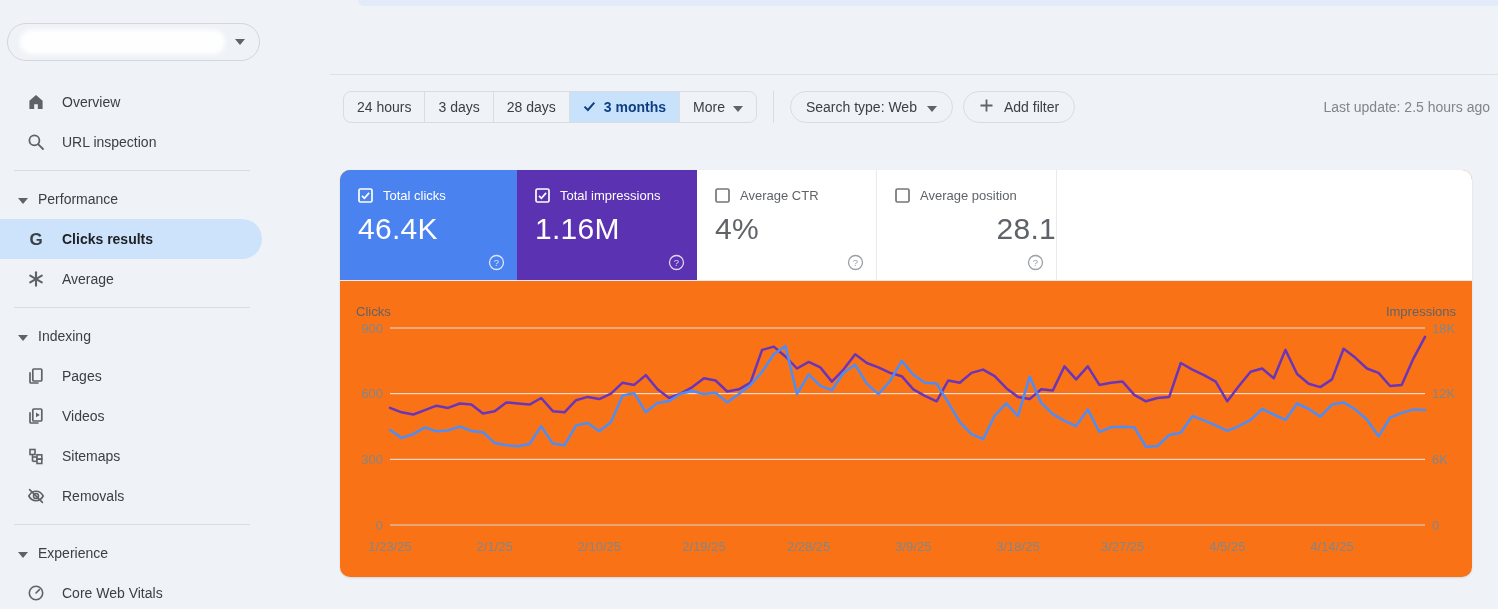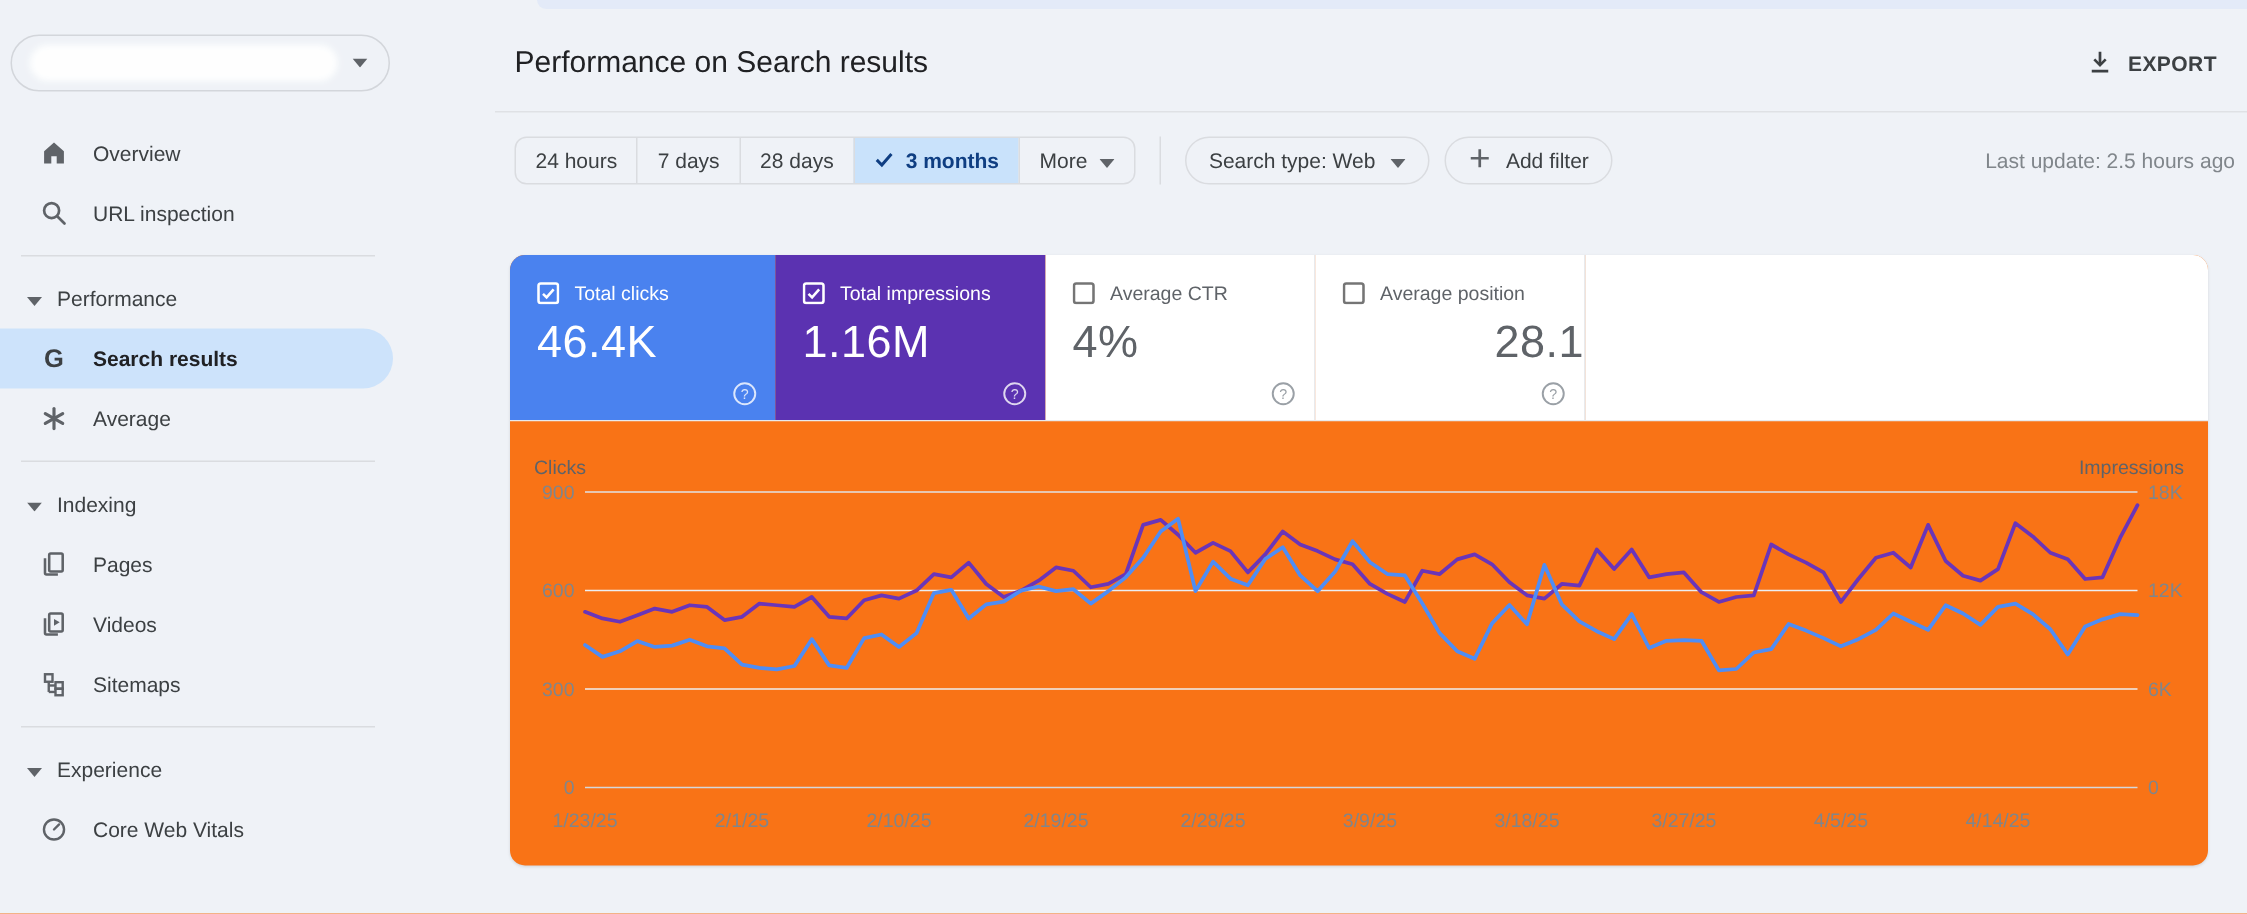--- a/index.html
+++ b/index.html
@@ -133,21 +133,21 @@
               <path d="M0 0h10L5 6z" fill="#5f6368"></path>
             </svg></span>
           <span>Performance</span>
         </div>
         <div class="nav-item selected">
           <span class="nav-icon">
             <svg width="20" height="20" viewBox="0 0 20 20">
               <text x="10" y="15.5" text-anchor="middle" font-size="17" font-weight="700" fill="#3c4043" font-family="Liberation Sans, sans-serif">G</text>
             </svg>
           </span>
-          <span>Search results</span>
+          <span>Clicks results</span>
         </div>
         <div class="nav-item">
           <span class="nav-icon">
             <svg width="20" height="20" viewBox="0 0 20 20">
               <g stroke="#5f6368" stroke-width="2.1" stroke-linecap="round">
                 <path d="M10 3.3v13.4"></path>
                 <path d="M4.2 6.7l11.6 6.6"></path>
                 <path d="M15.8 6.7 4.2 13.3"></path>
               </g>
             </svg>
@@ -188,20 +188,32 @@
                 <path d="M6.5 8.5v6.8"></path>
                 <path d="M6.5 11h4.5"></path>
                 <path d="M6.5 15.3h4.5"></path>
                 <rect x="11" y="8.8" width="4.8" height="4.4"></rect>
                 <rect x="11" y="13.1" width="4.8" height="4.4"></rect>
               </g>
             </svg>
           </span>
           <span>Sitemaps</span>
         </div>
+        <div class="nav-item">
+          <span class="nav-icon">
+            <svg width="20" height="20" viewBox="0 0 20 20" fill="none">
+              <g stroke="#5f6368" stroke-width="1.6">
+                <path d="M2.8 10c1.6-3 4.2-4.7 7.2-4.7s5.6 1.7 7.2 4.7c-1.6 3-4.2 4.7-7.2 4.7S4.4 13 2.8 10z"></path>
+                <circle cx="10" cy="10" r="2.5"></circle>
+                <path d="M3.6 3.6l12.8 12.8" stroke-linecap="round"></path>
+              </g>
+            </svg>
+          </span>
+          <span>Removals</span>
+        </div>
         <div class="nav-divider"></div>
         <div class="nav-section">
           <span class="nav-icon"><svg width="10" height="6" viewBox="0 0 10 6">
               <path d="M0 0h10L5 6z" fill="#5f6368"></path>
             </svg></span>
           <span>Experience</span>
         </div>
         <div class="nav-item">
           <span class="nav-icon">
             <svg width="20" height="20" viewBox="0 0 20 20" fill="none">
@@ -210,42 +222,29 @@
             </svg>
           </span>
           <span>Core Web Vitals</span>
         </div>
       </nav>
   </aside>
 
   <main class="main">
     <div class="top-strip"></div>
 
-    <div class="header-row">
-      <h1>Performance on Search results</h1>
-      <button class="export-btn">
-        <span class="icon"><svg width="18" height="18" viewBox="0 0 18 18" fill="none">
-              <g stroke="#3c4043" stroke-width="1.8">
-                <path d="M9 2.5v8.3"></path>
-                <path d="M5.2 7.6 9 11.4l3.8-3.8"></path>
-                <path d="M3.5 15.4h11"></path>
-              </g>
-            </svg></span>
-        <span>EXPORT</span>
-      </button>
-    </div>
     <div class="header-divider"></div>
 
     <div class="filter-bar">
       <div class="segmented">
           <button class="segment">
             <span>24 hours</span>
           </button>
           <button class="segment">
-            <span>7 days</span>
+            <span>3 days</span>
           </button>
           <button class="segment">
             <span>28 days</span>
           </button>
           <button class="segment selected">
             <span><svg width="13" height="11" viewBox="0 0 13 11">
                 <path d="M1.5 5.6l3.4 3.4 6.4-7.4" stroke="#0f3e82" stroke-width="2" fill="none"></path>
               </svg></span>
             <span>3 months</span>
           </button>

